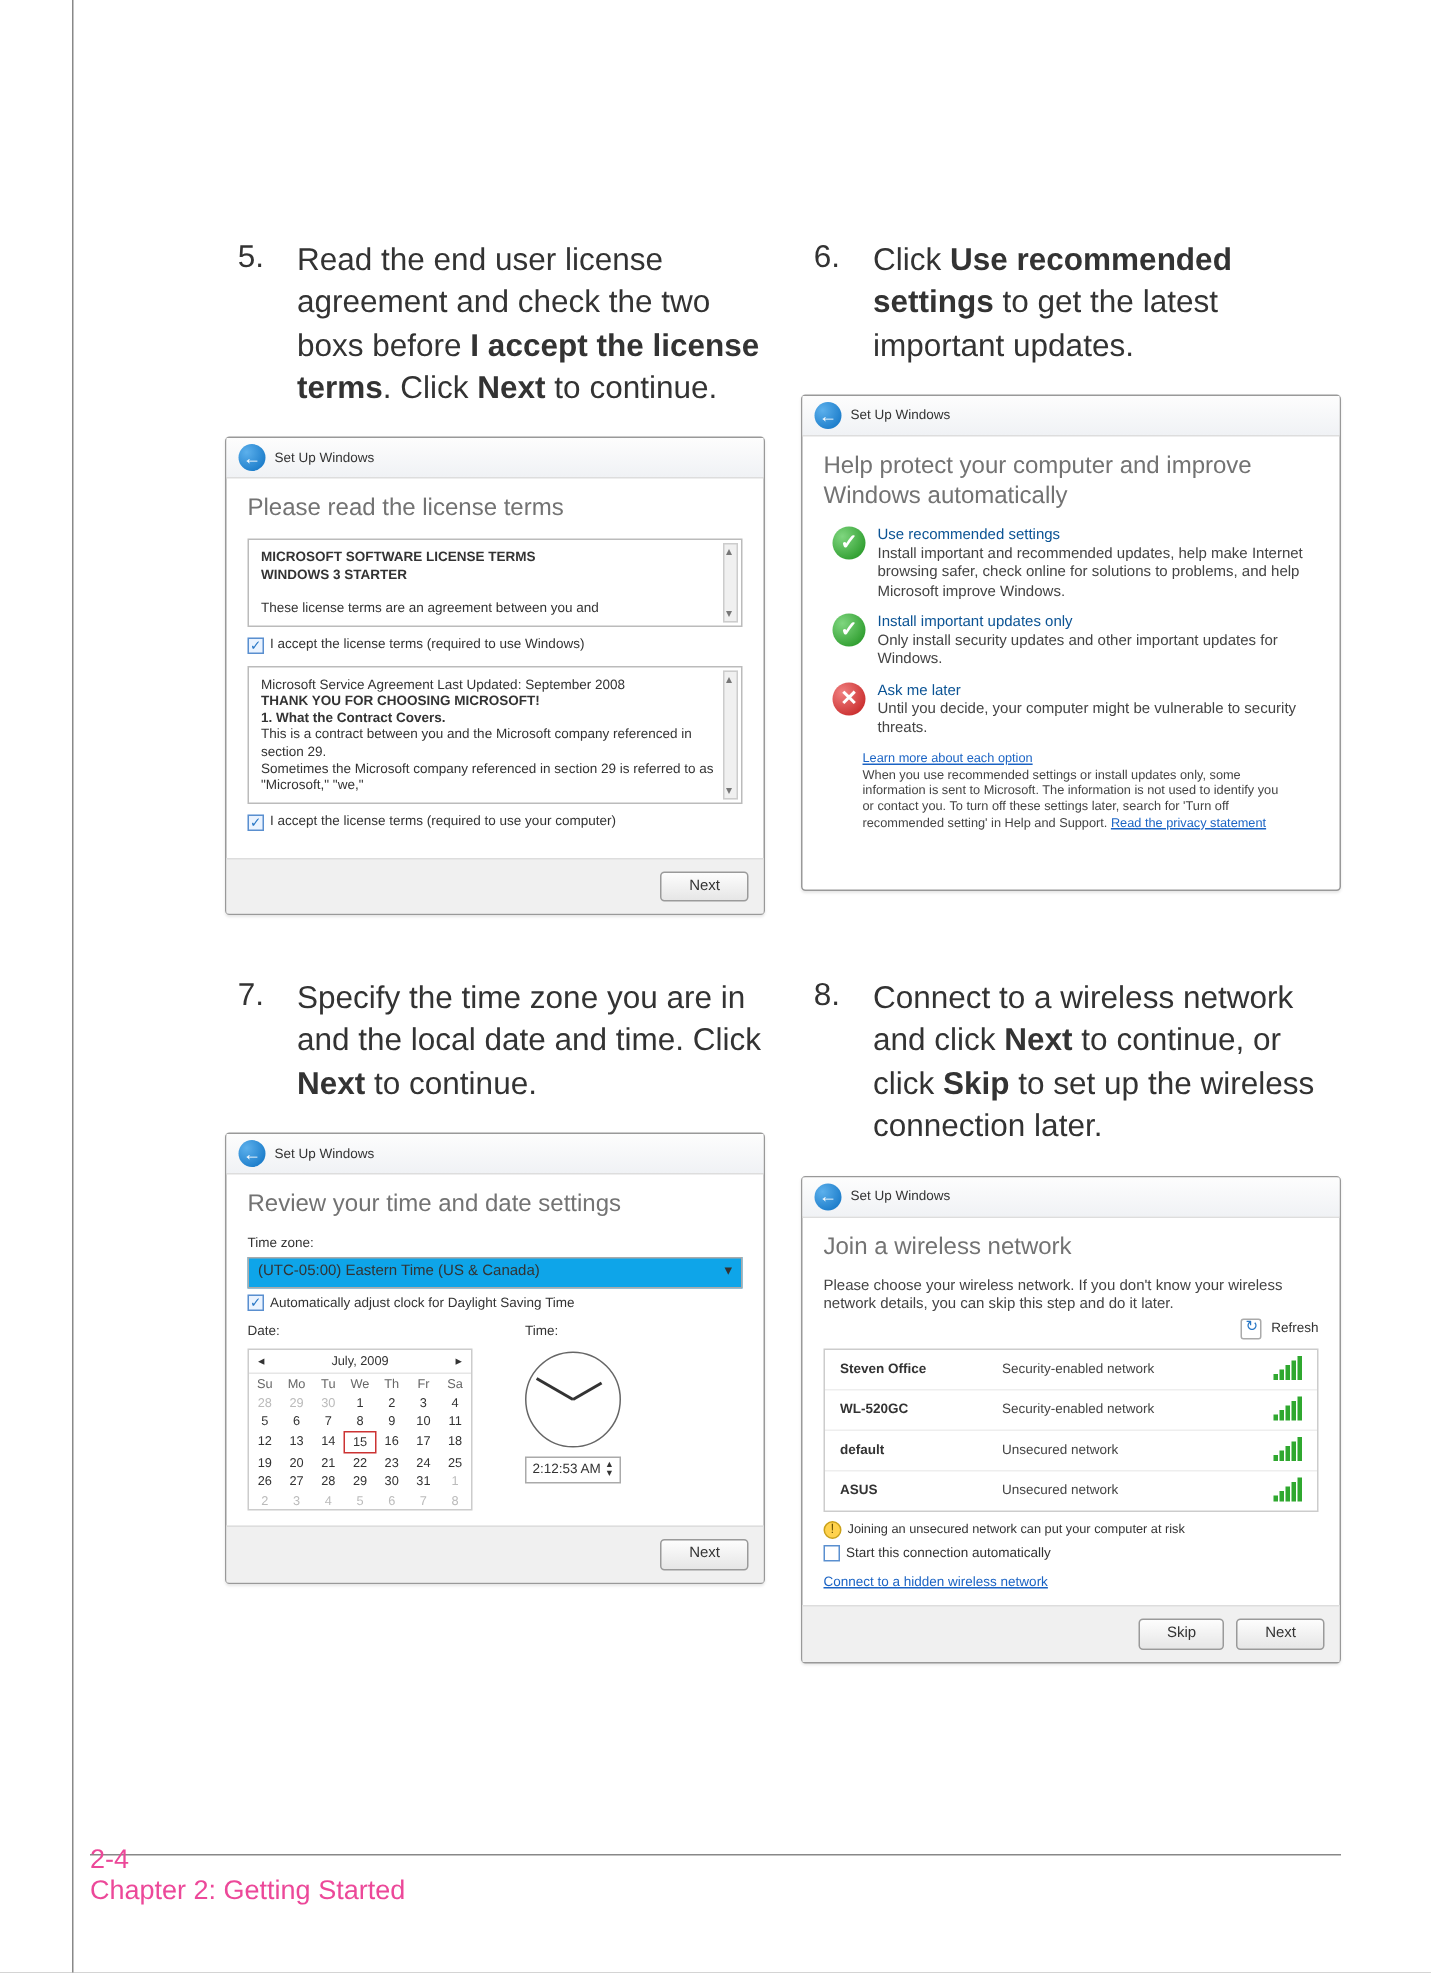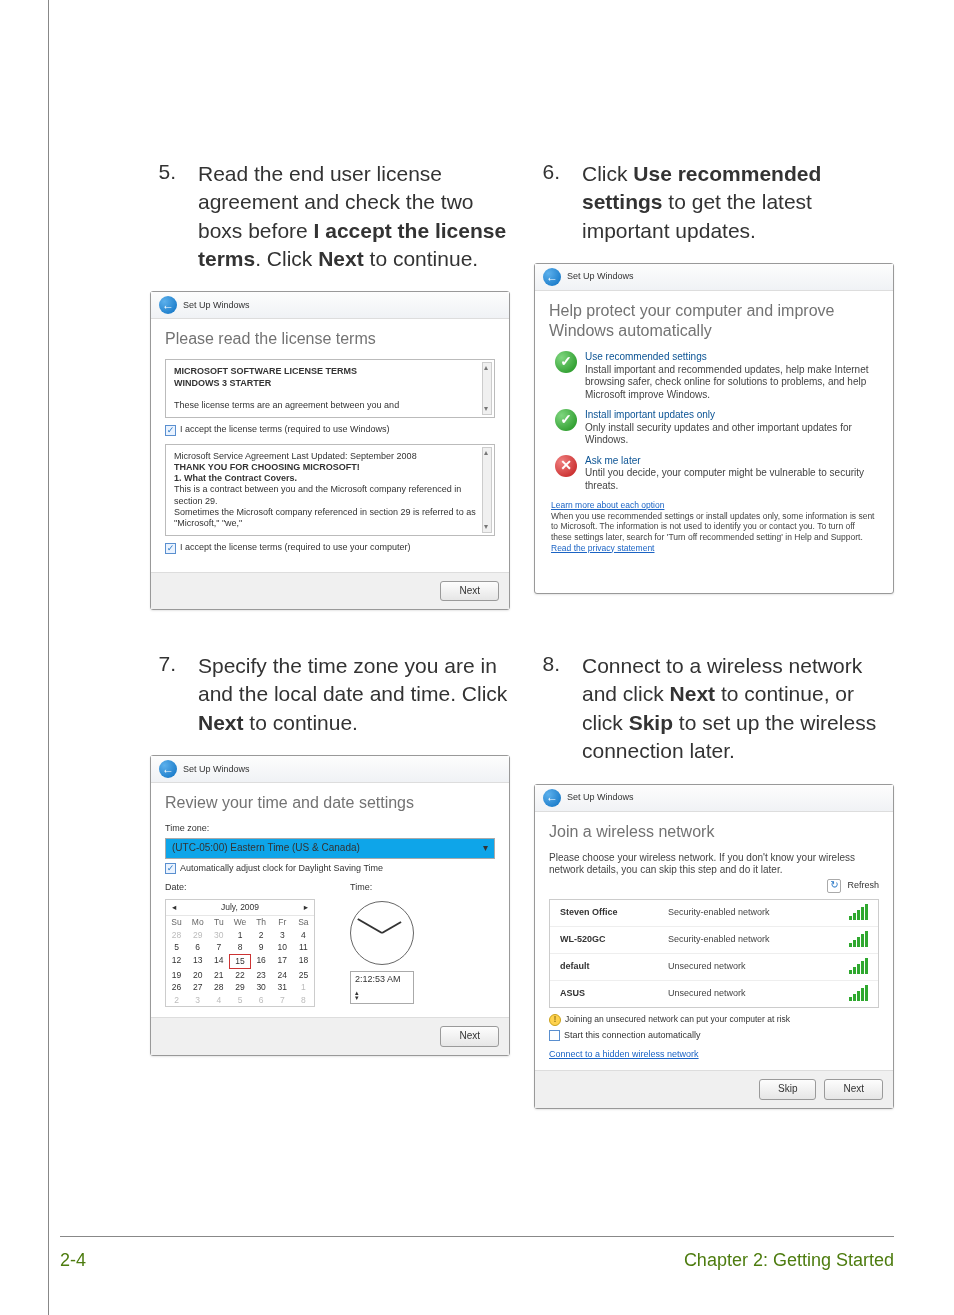--- a/index.html
+++ b/index.html
@@ -29,51 +29,51 @@
   .mock .btn-row { display:flex; justify-content:flex-end; padding:8px 10px; background:#f0f0f0; border-top:1px solid #ddd; }
   .mock .btn { border:1px solid #9a9a9a; background:linear-gradient(#fdfdfd,#e6e6e6); padding:3px 18px; border-radius:3px; font-size:10px; }
 
   
   .opt-row { display:flex; gap:8px; margin:8px 6px; align-items:flex-start; }
   .opt-icon { width:22px; height:22px; border-radius:50%; flex-shrink:0; display:flex; align-items:center; justify-content:center; color:#fff; font-weight:bold; font-size:14px; }
   .ok-icon { background: radial-gradient(circle at 30% 30%, #7fd67f, #1a8f1a); }
   .x-icon { background: radial-gradient(circle at 30% 30%, #f07f7f, #c01a1a); }
   .opt-title { color:#0b5394; font-size:10px; }
   .opt-sub { color:#444; font-size:10px; }
-  .fine { color:#444; font-size:8.5px; margin:6px 2px; }
+  .fine { color:#444; font-size:8.5px; margin:6px 26px; }
   .fine a { color:#1a63c4; text-decoration:underline; }
 
   
   .tz-select { border:1px solid #aaa; padding:3px 6px; display:flex; justify-content:space-between; align-items:center; font-size:10px; background:#0ea5e9; }
   .cal { border:1px solid #ccc; width:150px; margin-top:6px; font-size:8.5px; }
   .cal-head { display:flex; justify-content:space-between; padding:2px 6px; background:#fff; border-bottom:1px solid #e6e6e6; }
   .cal-grid { display:grid; grid-template-columns:repeat(7,1fr); text-align:center; }
   .cal-grid div { padding:1px 0; }
   .cal-dow { color:#666; }
   .cal-dim { color:#bbb; }
   .cal-today { border:1px solid #c33; }
   .clock { width:64px; height:64px; border:1px solid #666; border-radius:50%; margin:8px 0 6px; position:relative; }
   .clock::before { content:""; position:absolute; top:50%; left:50%; width:2px; height:22px; background:#333; transform-origin:bottom; transform:translate(-50%,-100%) rotate(60deg);}
   .clock::after { content:""; position:absolute; top:50%; left:50%; width:2px; height:28px; background:#333; transform-origin:bottom; transform:translate(-50%,-100%) rotate(300deg);}
-  .time-box { border:1px solid #aaa; padding:2px 4px; font-size:9px; display:flex; gap:4px; align-items:flex-start;flex-direction:column;}
+  .time-box { border:1px solid #aaa; padding:2px 4px; font-size:9px; display:flex; gap:4px; align-items:flex-end;}
   .date-time-wrap { display:flex; gap:35px; }
 
   
   .wifi-list { border:1px solid #ccc; margin:6px 0; }
   .wifi-row { display:flex; align-items:center; padding:6px 10px; gap:28px; border-bottom:1px solid #eee; }
   .wifi-row:last-child { border-bottom:none; }
   .wifi-name { width:80px; font-weight:bold; font-size:9px; }
   .wifi-sec { flex:1; font-size:9px; color:#444; }
   .bars { display:flex; gap:1px; align-items:flex-end; height:14px; }
   .bars span { width:3px; background:#2fa82f; }
   .refresh-row { display:flex; justify-content:flex-end; align-items:center; gap:6px; margin:2px 0 4px; font-size:9px;}
   .refresh-ic { width:14px; height:14px; border:1px solid #aaa; border-radius:2px; display:flex; align-items:center; justify-content:center; color:#2a78c6; font-size:10px;}
   .warn-ic { width:12px; height:12px; border-radius:50%; background:#ffd24d; border:1px solid #caa11a; display:inline-flex; align-items:center; justify-content:center; font-size:9px; color:#6b5200;}
 
-  .footer { position:absolute; bottom:44px; left:60px; right:60px; display:flex; justify-content:space-between; font-size:18px; color:#4d7c0f; }
+  .footer { position:absolute; bottom:44px; left:60px; right:60px; display:flex; justify-content:space-between; font-size:18px; color:#ec4899;flex-direction:column; }
   .footer-line { position:absolute; bottom:78px; left:60px; right:60px; height:1px; background:#888; }
 </style>
 </head>
 <body>
 
 <div class="page">
   <div class="margin-line"></div>
   <div class="content">
 
     <div class="step-row">

